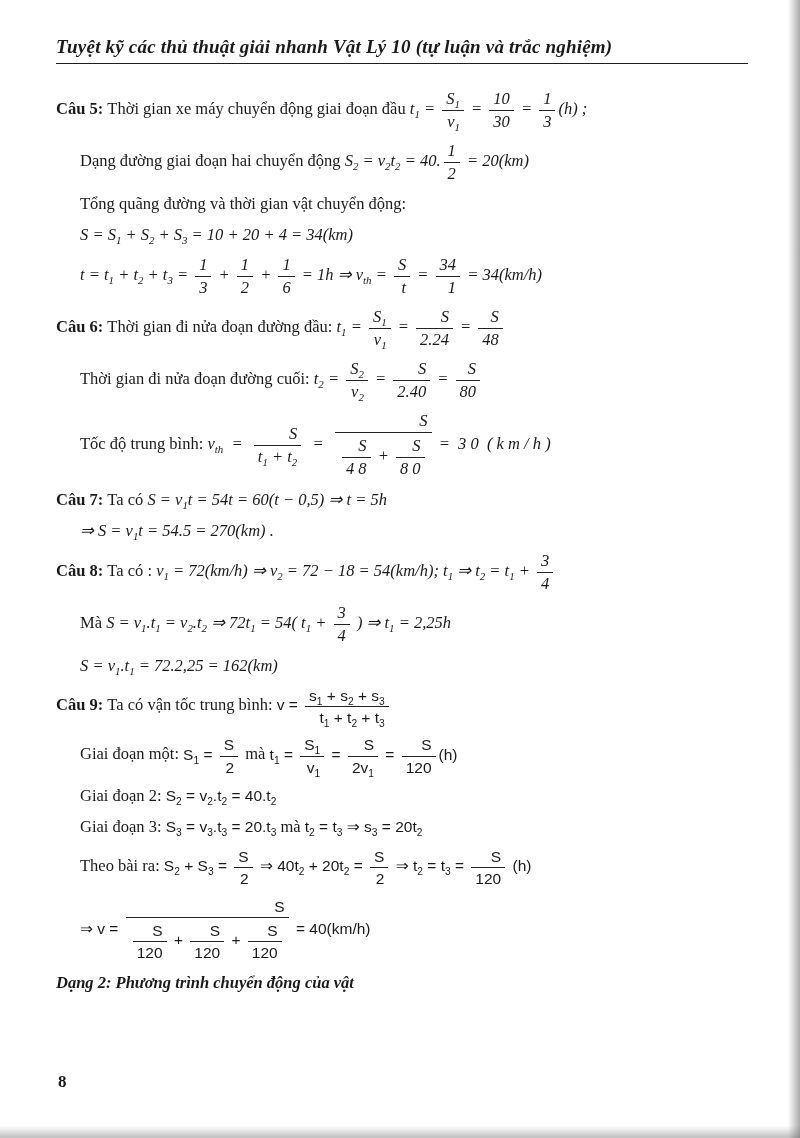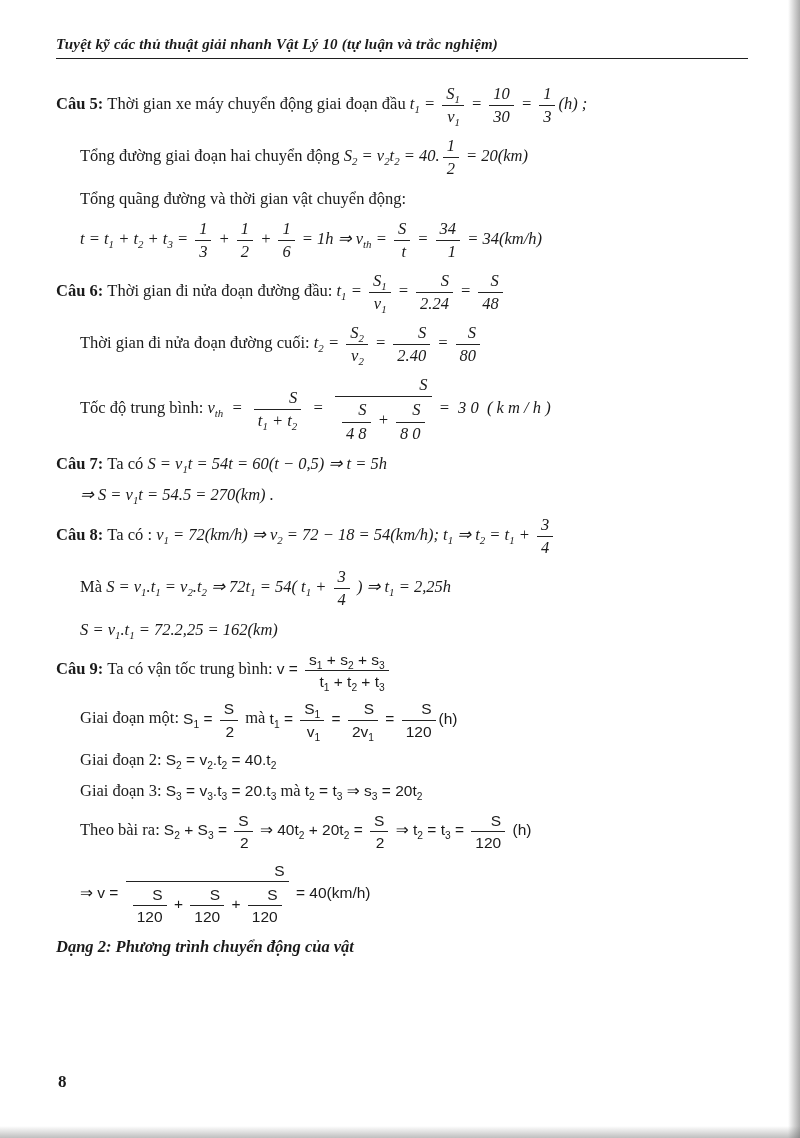--- a/index.html
+++ b/index.html
@@ -8,21 +8,21 @@
     background:#ffffff;
     color:#1a1a1a;
     font-family:"Liberation Serif",serif;
     position:relative;
     overflow:hidden;
   }
   .page{padding:36px 50px 0 56px;}
   .header-title{
     font-style:italic;
     font-weight:bold;
-    font-size:15px;
+    font-size:19px;
     letter-spacing:.2px;
     padding-bottom:5px;
     border-bottom:1.6px solid #1f1f1f;
     width:692px;
   }
   .content{padding-top:24px;font-size:16.5px;}
   .line{margin:0 0 7px 0;line-height:1.45;}
   .indent-1{margin-left:24px;}
   .seg{white-space:pre-wrap;}
   .seg-label{font-weight:bold;text-align:center;}
@@ -53,22 +53,23 @@
     background:linear-gradient(to bottom,rgba(110,110,110,0),rgba(95,95,95,.4));
   }
 </style>
 </head>
 <body>
 
 <div class="page">
   <div class="header-title">Tuyệt kỹ các thủ thuật giải nhanh Vật Lý 10 (tự luận và trắc nghiệm)</div>
   <div class="content">
       <div class="line indent-0"><span class="seg seg-label">Câu 5: </span><span class="seg seg-text">Thời gian xe máy chuyển động giai đoạn đầu </span><span class="seg seg-math">t<sub>1</sub> = <span class="frac"><span class="num">S<sub>1</sub></span><span class="den">v<sub>1</sub></span></span> = <span class="frac"><span class="num">10</span><span class="den">30</span></span> = <span class="frac"><span class="num">1</span><span class="den">3</span></span>(h) ;</span></div>
-      <div class="line indent-1"><span class="seg seg-text">Tổng đường giai đoạn hai chuyển động </span><span class="seg seg-math">S<sub>2</sub> = v<sub>2</sub>t<sub>2</sub> = 40.<span class="frac"><span class="num">1</span><span class="den">2</span></span> = 20(km)</span></div>
+      <div class="line indent-1"><span class="seg seg-text">Dạng đường giai đoạn hai chuyển động </span><span class="seg seg-math">S<sub>2</sub> = v<sub>2</sub>t<sub>2</sub> = 40.<span class="frac"><span class="num">1</span><span class="den">2</span></span> = 20(km)</span></div>
       <div class="line indent-1"><span class="seg seg-text">Tổng quãng đường và thời gian vật chuyển động:</span></div>
+      <div class="line indent-1"><span class="seg seg-math">S = S<sub>1</sub> + S<sub>2</sub> + S<sub>3</sub> = 10 + 20 + 4 = 34(km)</span></div>
       <div class="line indent-1"><span class="seg seg-math">t = t<sub>1</sub> + t<sub>2</sub> + t<sub>3</sub> = <span class="frac"><span class="num">1</span><span class="den">3</span></span> + <span class="frac"><span class="num">1</span><span class="den">2</span></span> + <span class="frac"><span class="num">1</span><span class="den">6</span></span> = 1h ⇒ v<sub>th</sub> = <span class="frac"><span class="num">S</span><span class="den">t</span></span> = <span class="frac"><span class="num">34</span><span class="den">1</span></span> = 34(km/h)</span></div>
       <div class="line indent-0"><span class="seg seg-label">Câu 6: </span><span class="seg seg-text">Thời gian đi nửa đoạn đường đầu: </span><span class="seg seg-math">t<sub>1</sub> = <span class="frac"><span class="num">S<sub>1</sub></span><span class="den">v<sub>1</sub></span></span> = <span class="frac"><span class="num">S</span><span class="den">2.24</span></span> = <span class="frac"><span class="num">S</span><span class="den">48</span></span></span></div>
       <div class="line indent-1"><span class="seg seg-text">Thời gian đi nửa đoạn đường cuối: </span><span class="seg seg-math">t<sub>2</sub> = <span class="frac"><span class="num">S<sub>2</sub></span><span class="den">v<sub>2</sub></span></span> = <span class="frac"><span class="num">S</span><span class="den">2.40</span></span> = <span class="frac"><span class="num">S</span><span class="den">80</span></span></span></div>
       <div class="line indent-1"><span class="seg seg-text">Tốc độ trung bình: </span><span class="seg seg-math">v<sub>th</sub>  =  <span class="frac"><span class="num">S</span><span class="den">t<sub>1</sub> + t<sub>2</sub></span></span>  =  <span class="frac"><span class="num">S</span><span class="den"><span class="frac"><span class="num">S</span><span class="den">4 8</span></span> + <span class="frac"><span class="num">S</span><span class="den">8 0</span></span></span></span> =  3 0  ( k m / h )</span></div>
       <div class="line indent-0"><span class="seg seg-label">Câu 7: </span><span class="seg seg-text">Ta có </span><span class="seg seg-math">S = v<sub>1</sub>t = 54t = 60(t − 0,5) ⇒ t = 5h</span></div>
       <div class="line indent-1"><span class="seg seg-math">⇒ S = v<sub>1</sub>t = 54.5 = 270(km) .</span></div>
       <div class="line indent-0"><span class="seg seg-label">Câu 8: </span><span class="seg seg-text">Ta có : </span><span class="seg seg-math">v<sub>1</sub> = 72(km/h) ⇒ v<sub>2</sub> = 72 − 18 = 54(km/h); t<sub>1</sub> ⇒ t<sub>2</sub> = t<sub>1</sub> + <span class="frac"><span class="num">3</span><span class="den">4</span></span></span></div>
       <div class="line indent-1"><span class="seg seg-text">Mà </span><span class="seg seg-math">S = v<sub>1</sub>.t<sub>1</sub> = v<sub>2</sub>.t<sub>2</sub> ⇒ 72t<sub>1</sub> = 54( t<sub>1</sub> + <span class="frac"><span class="num">3</span><span class="den">4</span></span> ) ⇒ t<sub>1</sub> = 2,25h</span></div>
       <div class="line indent-1"><span class="seg seg-math">S = v<sub>1</sub>.t<sub>1</sub> = 72.2,25 = 162(km)</span></div>
       <div class="line indent-0"><span class="seg seg-label">Câu 9: </span><span class="seg seg-text">Ta có vận tốc trung bình: </span><span class="seg seg-umath">v = <span class="frac"><span class="num">s<sub>1</sub> + s<sub>2</sub> + s<sub>3</sub></span><span class="den">t<sub>1</sub> + t<sub>2</sub> + t<sub>3</sub></span></span></span></div>

